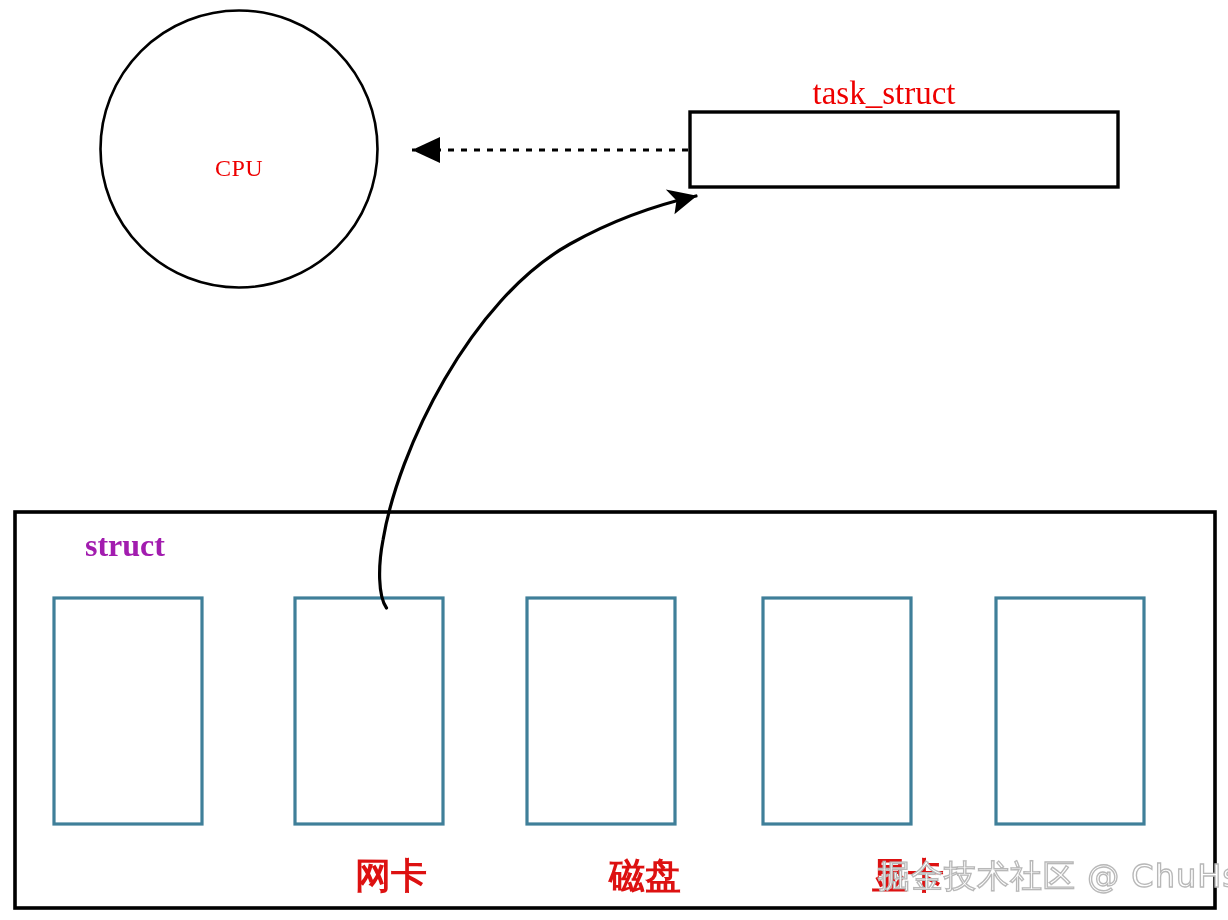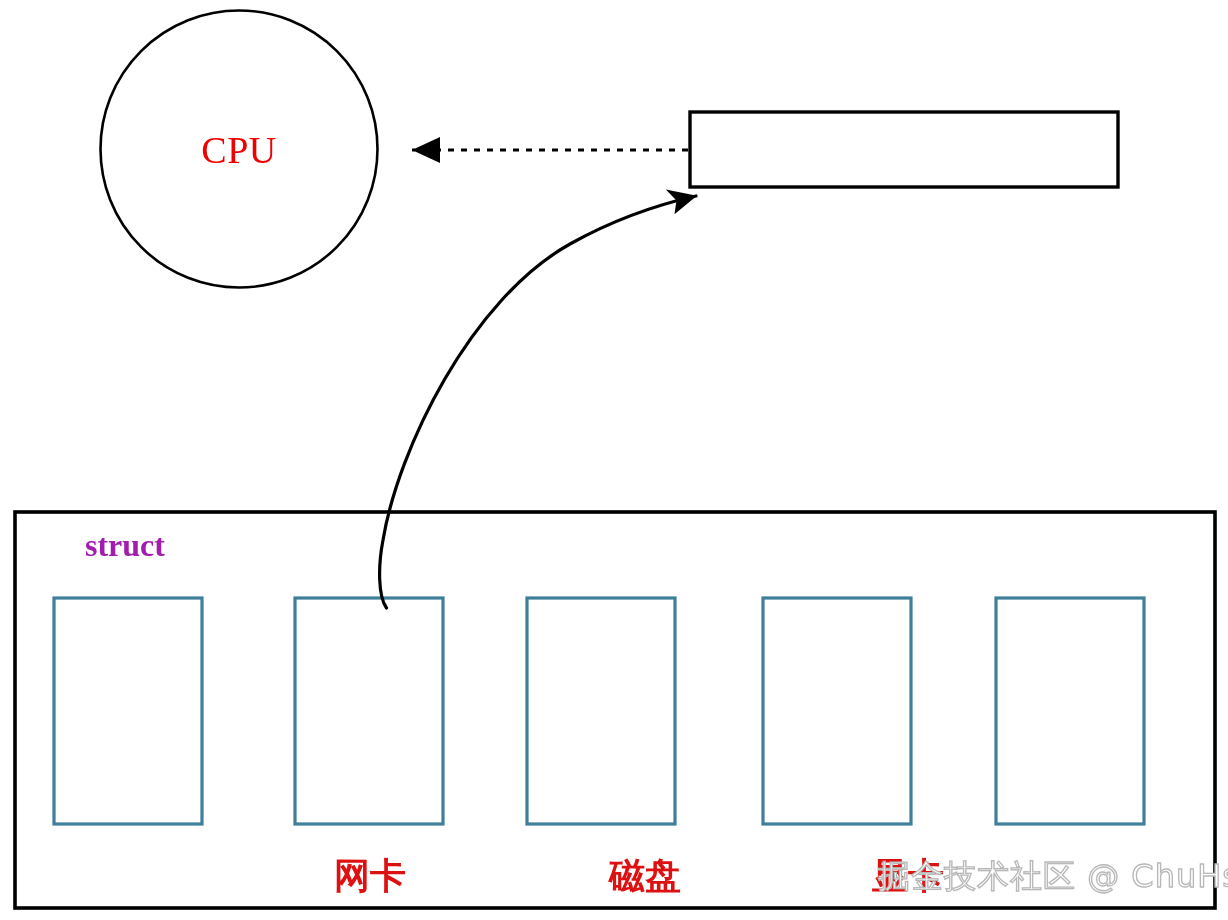--- a/index.html
+++ b/index.html
@@ -27,24 +27,24 @@
   }
 
   
   .lbl {
     position: absolute;
     white-space: nowrap;
     line-height: 1;
   }
   .lbl-cpu {
     left: 239px;
-    top: 150px;
+    top: 168px;
     transform: translate(-50%, -50%);
     color: #ee0000;
-    font-size: 38px;
+    font-size: 24px;
     font-family: "Liberation Serif", "DejaVu Serif", serif;
     letter-spacing: 0.5px;
   }
   .lbl-taskstruct {
     left: 884px;
     top: 93px;
     transform: translate(-50%, -50%);
     color: #ee0000;
     font-size: 33px;
     font-family: "Liberation Serif", "DejaVu Serif", serif;
@@ -113,22 +113,23 @@
     <rect x="763" y="598" width="148" height="226" fill="#ffffff" stroke="#3f7f99" stroke-width="3.2"></rect>
     <rect x="996" y="598" width="148" height="226" fill="#ffffff" stroke="#3f7f99" stroke-width="3.2"></rect>
 
     <path d="M 386.5,608 C 378,596 378,566 383,540
              C 398,450 470,300 570,244
              C 620,216 665,203 696,196" fill="none" stroke="#000000" stroke-width="3.2" stroke-linecap="round" marker-end="url(#arrow-curve)"></path>
   </svg>
 
   <div class="lbl lbl-cpu">CPU</div>
 
+  <div class="lbl lbl-taskstruct">task_struct</div>
 
   <div class="lbl lbl-struct">struct</div>
 
-  <div class="dev-label" style="left:370px; top:858px;">网卡</div>
+  <div class="dev-label" style="left:391px; top:858px;">网卡</div>
   <div class="dev-label" style="left:645px; top:858px;">磁盘</div>
   <div class="dev-label" style="left:908px; top:858px;">显卡</div>
 
   <div class="watermark">掘金技术社区 @ ChuHsiang</div>
 
 </div>
 
 </body></html>

